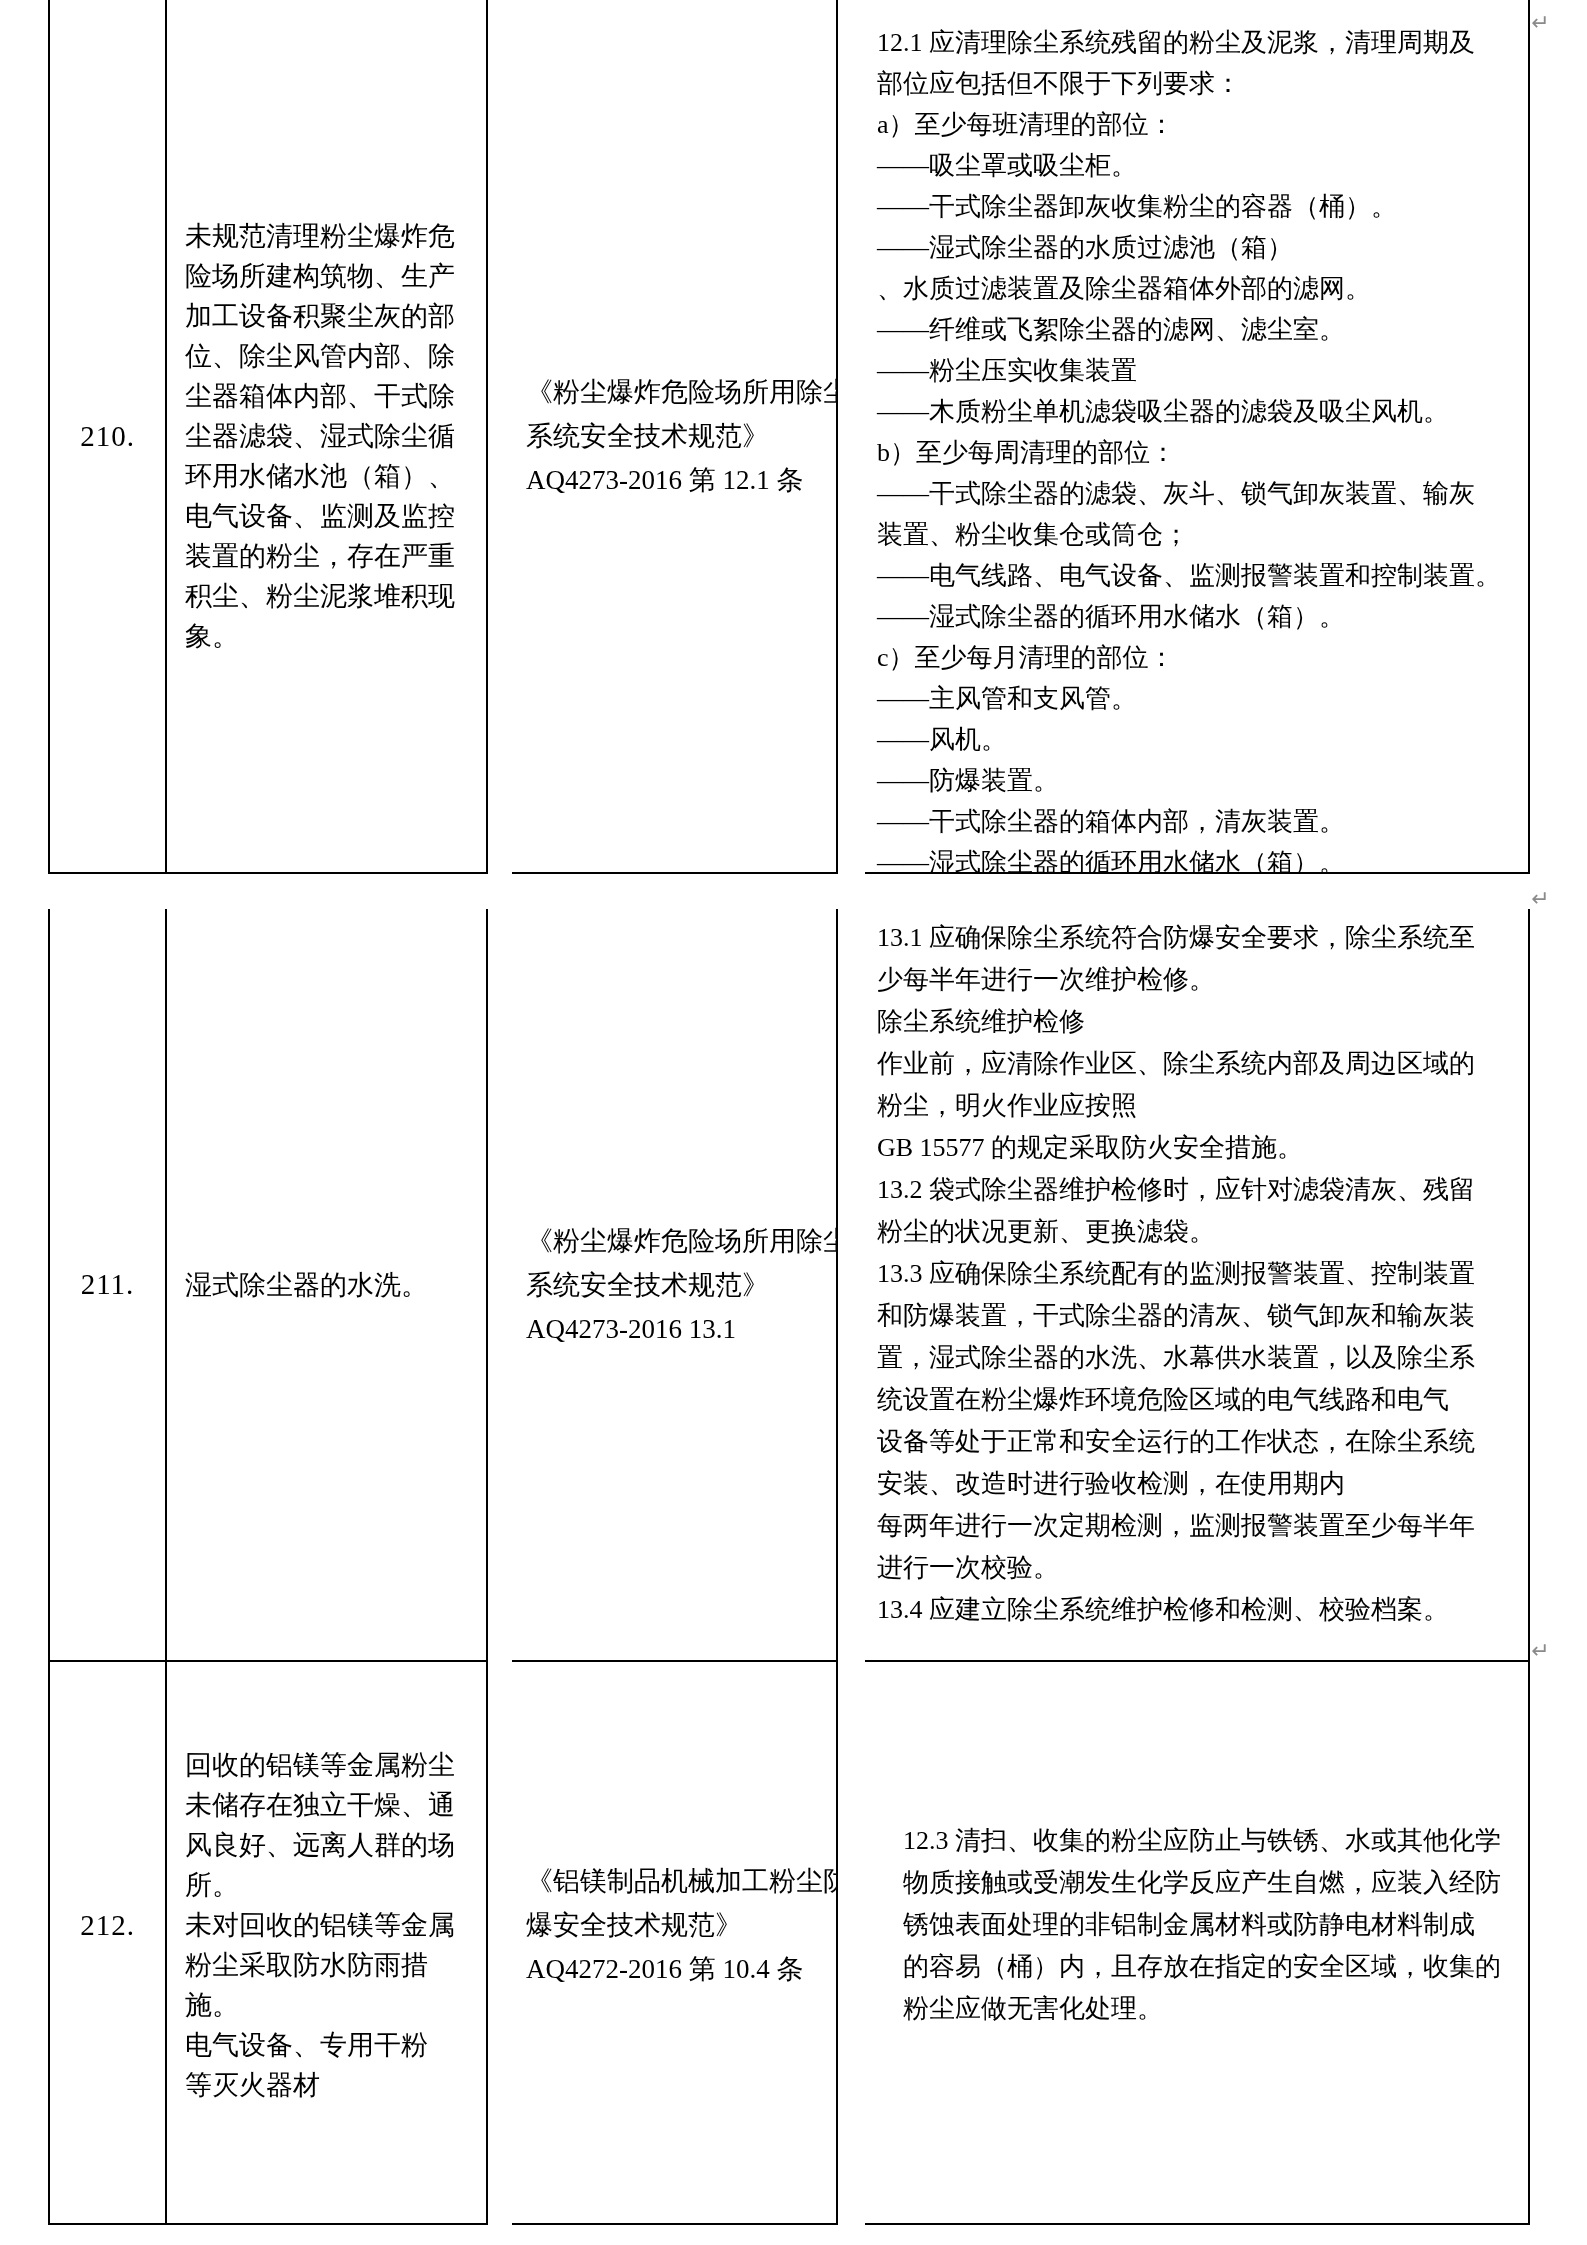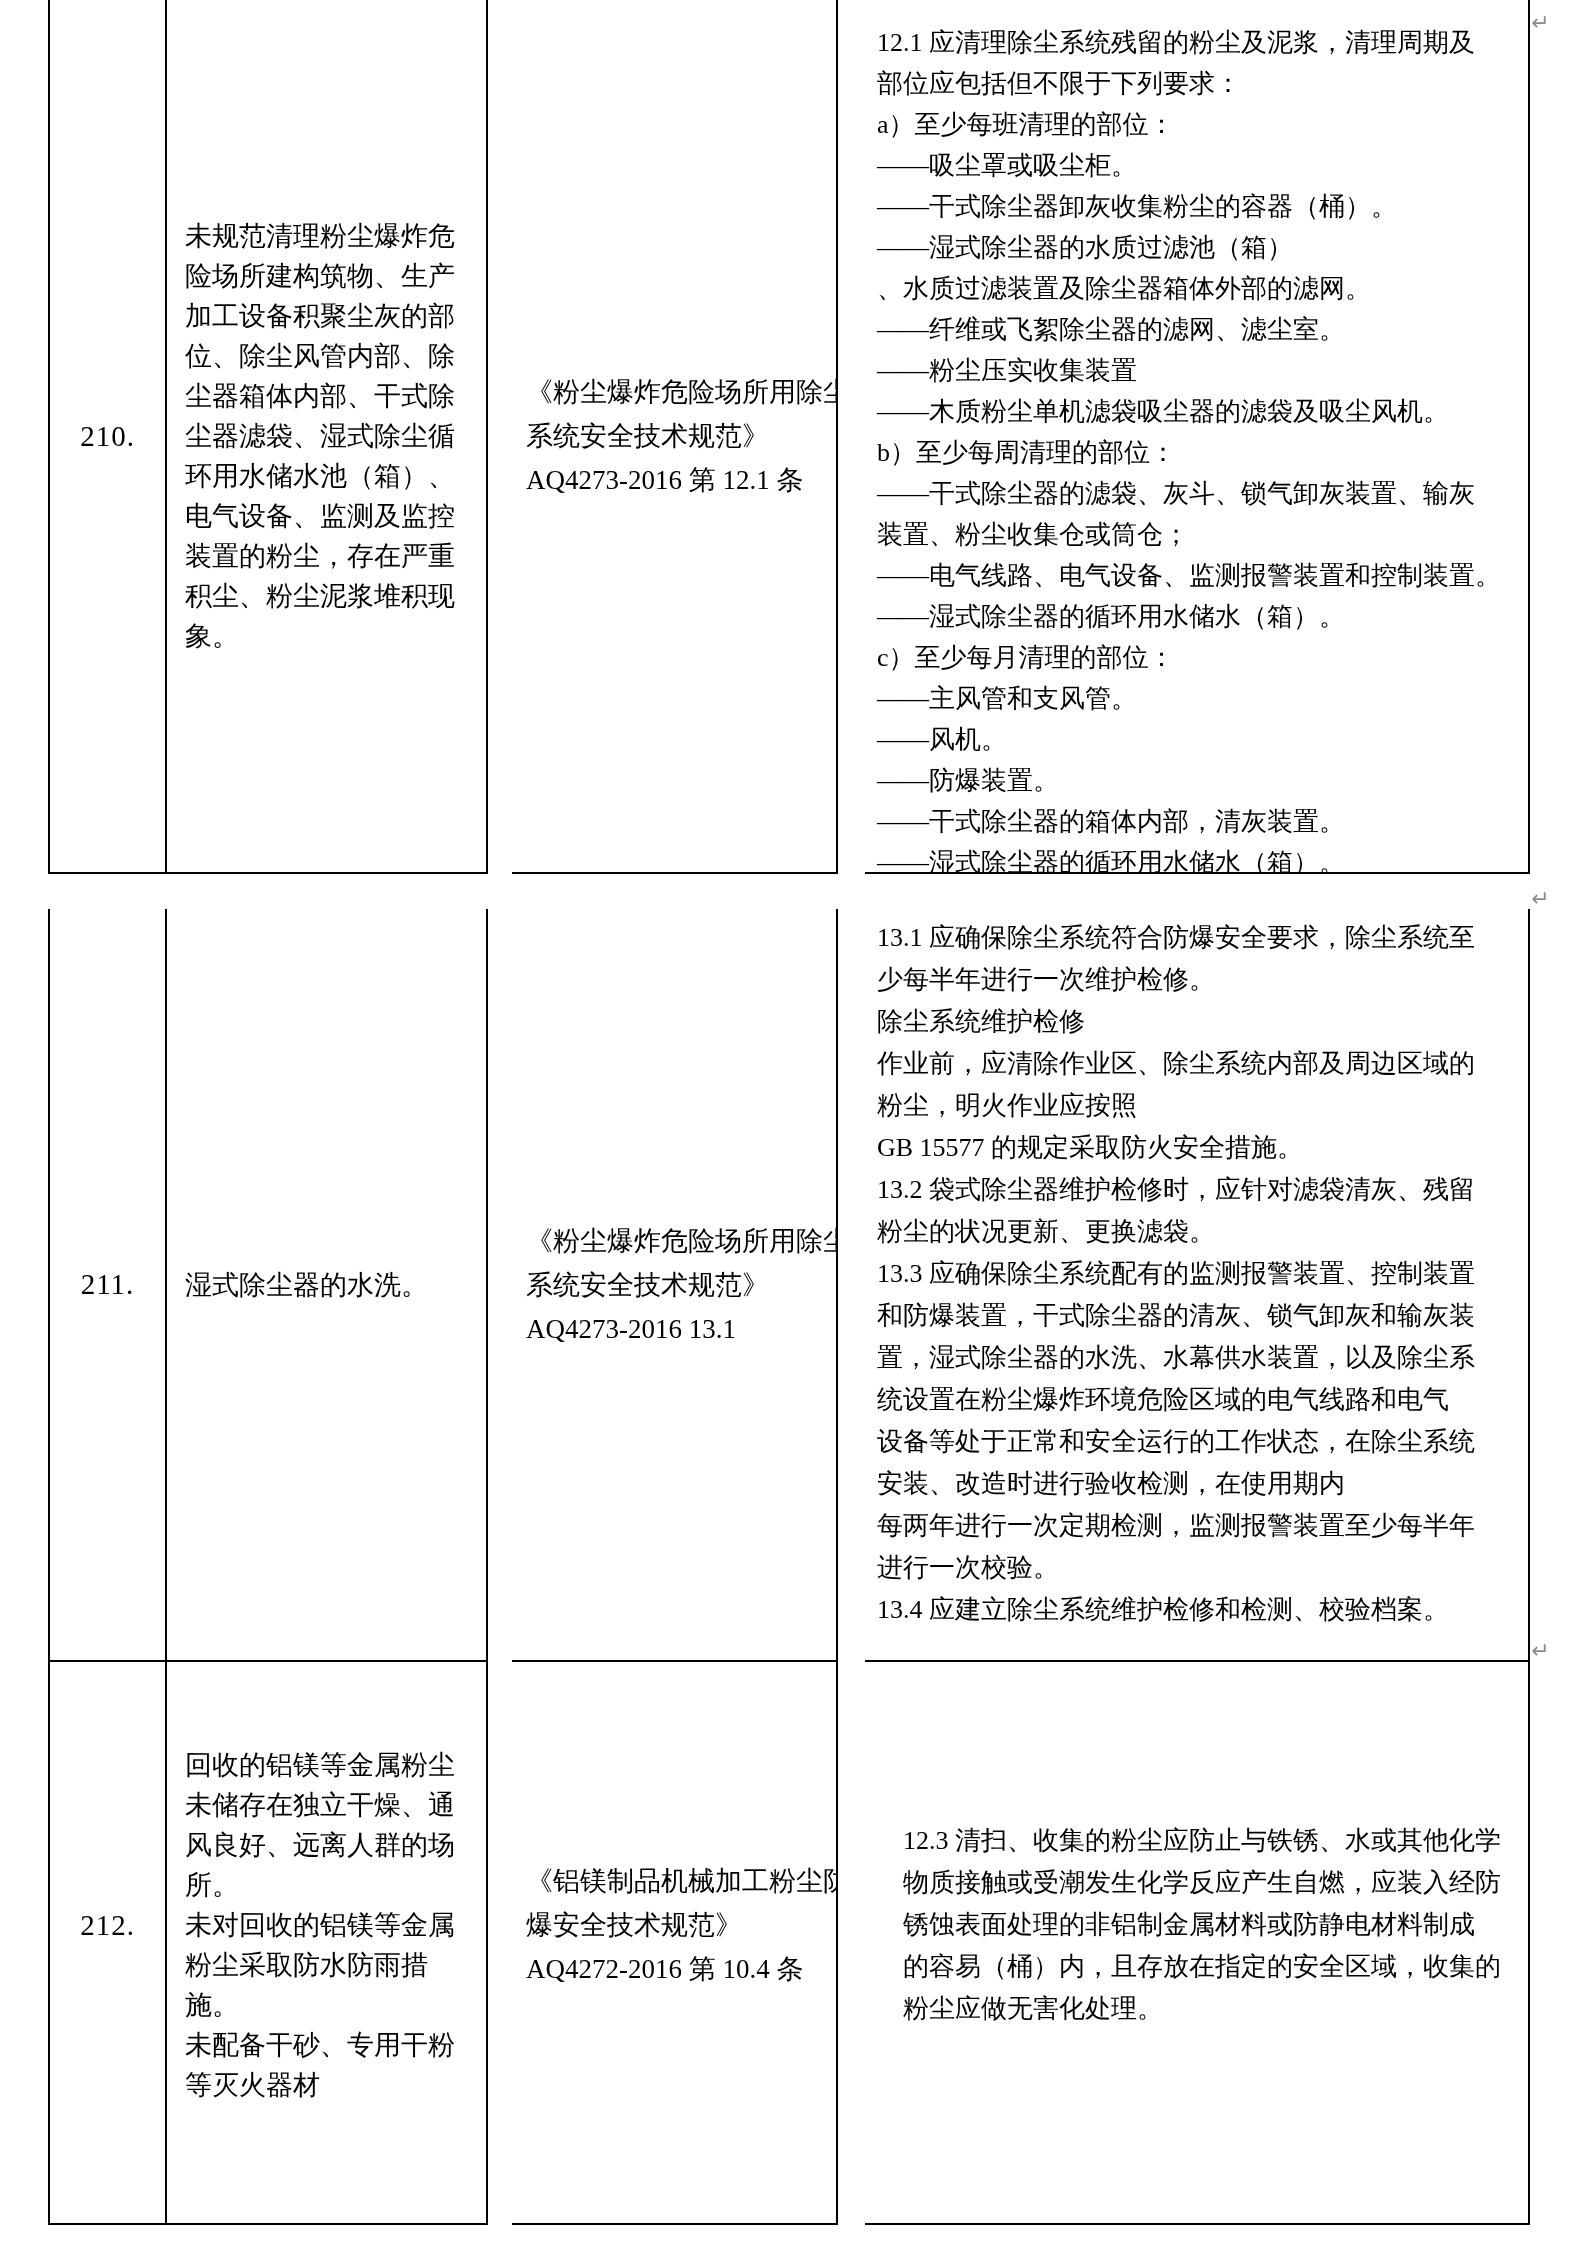--- a/index.html
+++ b/index.html
@@ -156,21 +156,21 @@
     <div class="num">212.</div>
   </div>
   <div class="cell c2 r3 vcenter">
     <div class="desc">回收的铝镁等金属粉尘
 未储存在独立干燥、通
 风良好、远离人群的场
 所。
 未对回收的铝镁等金属
 粉尘采取防水防雨措
 施。
-未配备干砂、专用干粉
+电气设备、专用干粉
 等灭火器材</div>
   </div>
   <div class="cell c3 r3 vcenter">
     <div class="reg">《铝镁制品机械加工粉尘防
 爆安全技术规范》
 AQ4272-2016 第 10.4 条</div>
   </div>
   <div class="cell c4 r3 vcenter">
     <div class="req req-212">12.3 清扫、收集的粉尘应防止与铁锈、水或其他化学
 物质接触或受潮发生化学反应产生自燃，应装入经防

